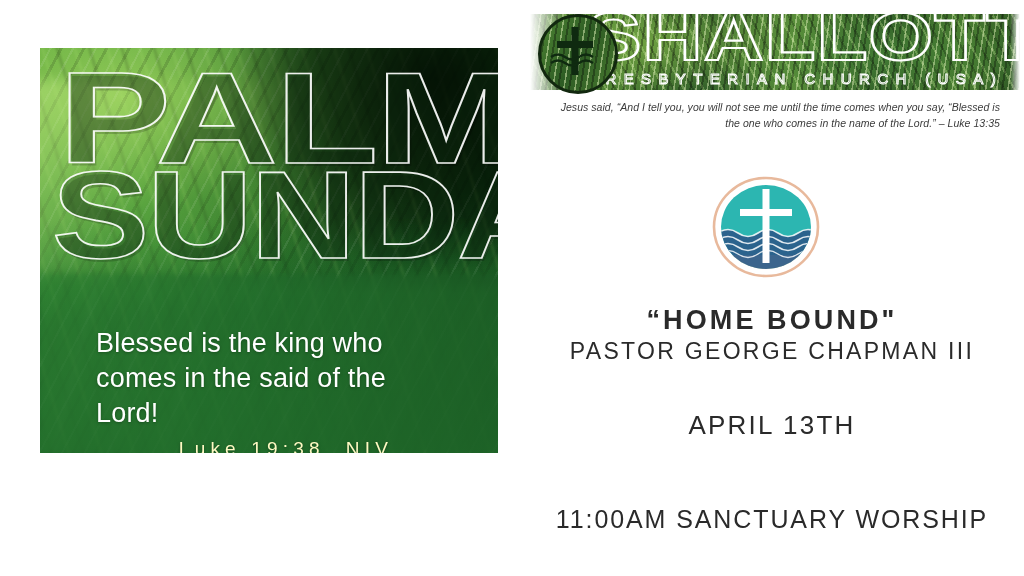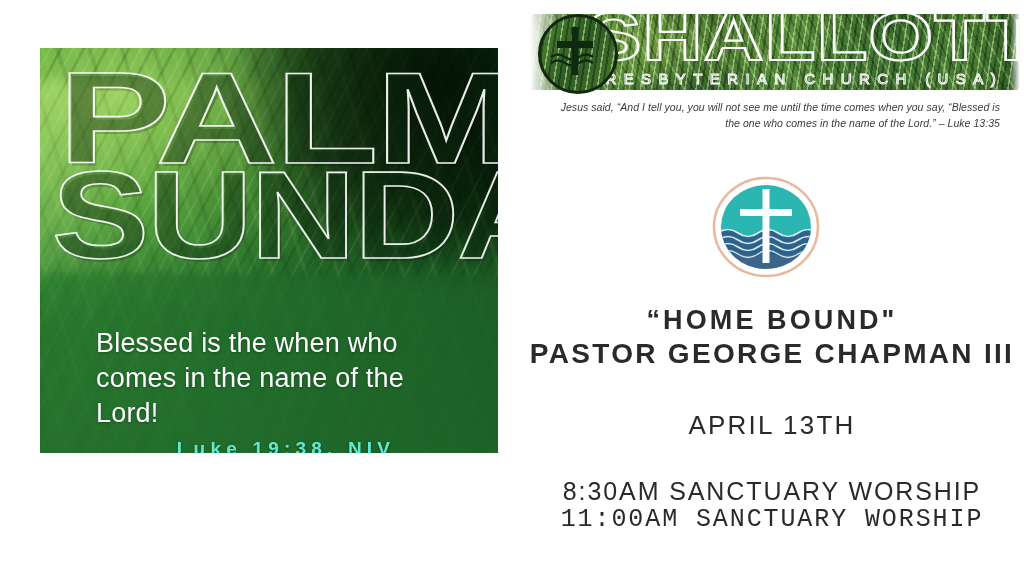--- a/index.html
+++ b/index.html
@@ -156,24 +156,24 @@
     font-weight: 400;
     letter-spacing: 0.2px;
     text-shadow: 0 1px 3px rgba(0,0,0,0.30);
   }
   .verse-ref {
     position: absolute;
     left: 56px;
     top: 390px;
     width: 380px;
     text-align: center;
-    color: #5eead4;
+    color: #fef9c3;
     font-size: 19px;
     letter-spacing: 5.2px;
-    font-weight: 700;
+    font-weight: 400;
     text-shadow: 0 1px 3px rgba(0,0,0,0.35);
   }
 
   
   #right-panel {
     position: absolute;
     left: 520px;
     top: 0;
     width: 504px;
     height: 576px;
@@ -317,43 +317,42 @@
     font-family: "Liberation Sans", sans-serif;
   }
   .sermon-title {
     top: 305px;
     font-size: 27px;
     font-weight: 700;
     letter-spacing: 3.1px;
   }
   .sermon-pastor {
     top: 338px;
-    font-size: 28px;
-    font-weight: 700;
+    font-size: 23px;
+    font-weight: 400;
     letter-spacing: 2.3px;
   }
   .sermon-date {
     top: 410px;
     font-size: 26px;
     font-weight: 400;
     letter-spacing: 2.2px;
     text-align: center;
   }
   .svc-1 {
     top: 477px;
     font-size: 25px;
     font-weight: 400;
     letter-spacing: 1.9px;
   }
   .svc-2 {
     top: 505px;
     font-size: 25px;
     font-weight: 400;
     letter-spacing: 1.9px;
-    font-family: Liberation Mono, monospace;
   }
 </style>
 </head>
 <body>
 
 <div id="slide">
 
   <div id="palm-panel">
     <div class="frond-base"></div>
     <div class="frond-stripes-a"></div>
@@ -361,21 +360,21 @@
     <div class="frond-light-sweep"></div>
     <div class="frond-dark-corner"></div>
     <div class="frond-lower-blur"></div>
     <div class="frond-green-wash"></div>
 
     <div class="headline">
       <span class="headline-line hl-palm">PALM</span>
       <span class="headline-line hl-sunday">SUNDAY</span>
     </div>
 
-    <div class="verse">Blessed is the when who comes in the name of the Lord!</div>
+    <div class="verse">Blessed is the king who comes in the said of the Lord!</div>
 
     <div class="verse-ref">Luke 19:38, NIV</div>
   </div>
 
   <div id="right-panel">
 
     <div id="masthead">
       <div class="masthead-photo"></div>
       <div class="masthead-blades"></div>
       <div class="mast-side-fade"></div>
@@ -421,18 +420,17 @@
         </g>
       </svg>
     </div>
 
     <div class="txt-center sermon-title">“HOME BOUND"</div>
 
     <div class="txt-center sermon-pastor">PASTOR GEORGE CHAPMAN III</div>
 
     <div class="txt-center sermon-date">APRIL 13TH</div>
 
-    <div class="txt-center svc-1">8:30AM SANCTUARY WORSHIP</div>
 
     <div class="txt-center svc-2">11:00AM SANCTUARY WORSHIP</div>
 
   </div>
 </div>
 
 </body></html>

